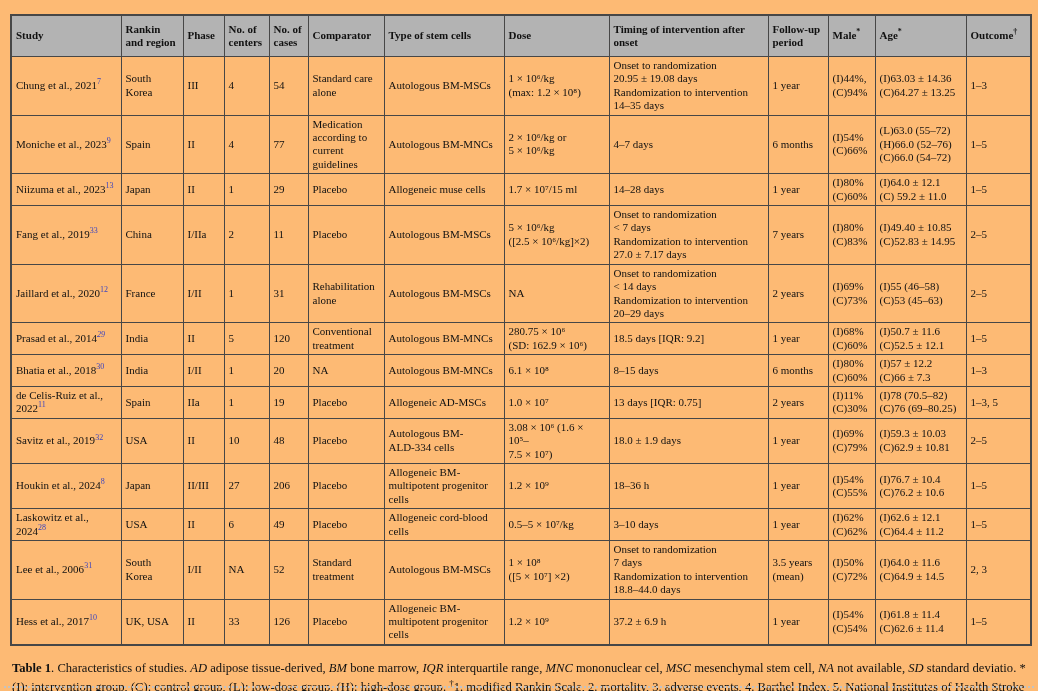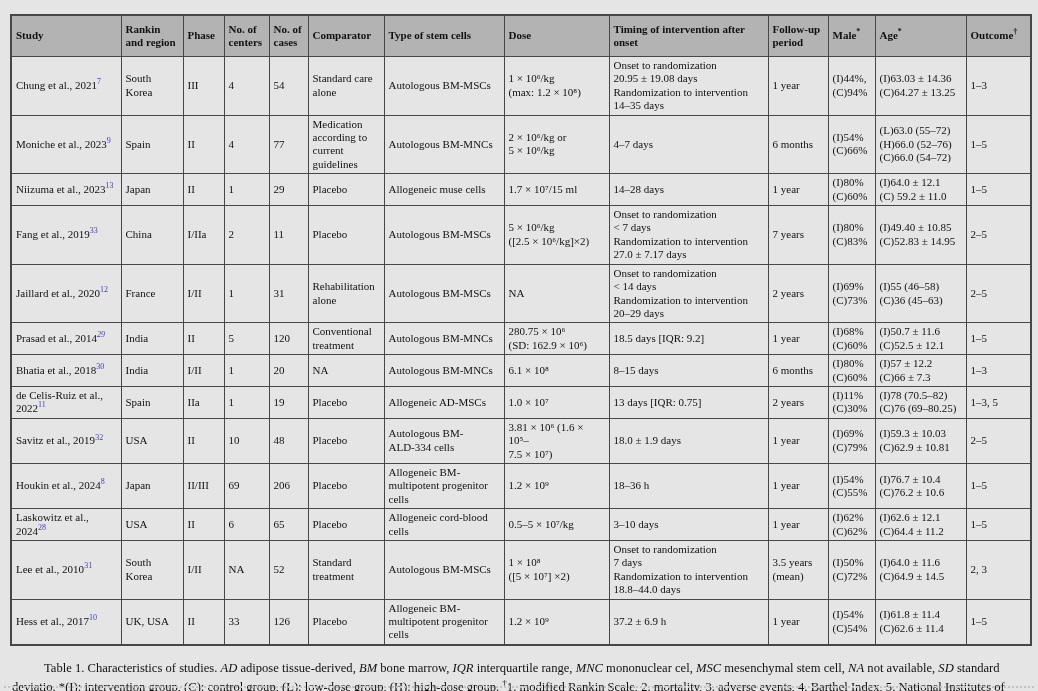--- a/index.html
+++ b/index.html
@@ -1,21 +1,21 @@
 <!DOCTYPE html>
 <html><head>
 <meta charset="utf-8">
 <style>
   html,body{margin:0;padding:0;background:#ffffff;}
   .page{
     position:relative;
     width:1038px;height:691px;
     box-sizing:border-box;
     padding:14px 10px 0 10px;
-    background:#e5e5e5;
+    background:#fdba74;
     font-family:"Liberation Serif", serif;
     color:#111;
     overflow:hidden;
   }
   table.studies{
     border-collapse:collapse;
     table-layout:fixed;
     width:1018px;
     font-size:11px;
     line-height:1.22;
@@ -41,21 +41,21 @@
     line-height:0;
     vertical-align:super;
   }
   sup.hdr{font-size:8px;line-height:0;}
   .caption{
     margin:13px 2px 0 2px;
     font-size:12.6px;
     line-height:1.5;
     text-align:left;
   }
-  .caption .seg-b{font-weight:normal;margin-left:32px;}
+  .caption .seg-b{font-weight:bold;}
   .caption .seg-i{font-style:italic;margin-top:41px;}
   .caption sup{font-size:9px;line-height:0;}
   .bottom-rule{
     position:absolute;
     left:4px;right:4px;bottom:3px;
     border-top:2px dotted #c2c2c2;
     height:0;
   }
 </style>
 </head>
@@ -184,21 +184,21 @@
           <td>Autologous BM-MSCs</td>
           <td>NA</td>
           <td>Onset to randomization
 &lt; 14 days
 Randomization to intervention
 20–29 days</td>
           <td>2 years</td>
           <td>(I)69%
 (C)73%</td>
           <td>(I)55 (46–58)
-(C)36 (45–63)</td>
+(C)53 (45–63)</td>
           <td>2–5</td>
         </tr>
         <tr>
           <td><span>Prasad et al., 2014</span><sup class="cite" style="color: rgb(58, 67, 192); font-style: italic;">29</sup></td>
           <td>India</td>
           <td>II</td>
           <td>5</td>
           <td>120</td>
           <td>Conventional treatment</td>
           <td>Autologous BM-MNCs</td>
@@ -248,69 +248,69 @@
         </tr>
         <tr>
           <td><span>Savitz et al., 2019</span><sup class="cite" style="color: rgb(58, 67, 192); margin-top: 16px;">32</sup></td>
           <td>USA</td>
           <td>II</td>
           <td>10</td>
           <td>48</td>
           <td>Placebo</td>
           <td>Autologous BM-
 ALD-334 cells</td>
-          <td>3.81 × 10⁶ (1.6 × 10⁵–
+          <td>3.08 × 10⁶ (1.6 × 10⁵–
 7.5 × 10⁷)</td>
           <td>18.0 ± 1.9 days</td>
           <td>1 year</td>
           <td>(I)69%
 (C)79%</td>
           <td>(I)59.3 ± 10.03
 (C)62.9 ± 10.81</td>
           <td>2–5</td>
         </tr>
         <tr>
           <td><span>Houkin et al., 2024</span><sup class="cite" style="color: rgb(58, 67, 192);">8</sup></td>
           <td>Japan</td>
           <td>II/III</td>
-          <td>69</td>
+          <td>27</td>
           <td>206</td>
           <td>Placebo</td>
           <td>Allogeneic BM-
 multipotent progenitor
 cells</td>
           <td>1.2 × 10⁹</td>
           <td>18–36 h</td>
           <td>1 year</td>
           <td>(I)54%
 (C)55%</td>
           <td>(I)76.7 ± 10.4
 (C)76.2 ± 10.6</td>
           <td>1–5</td>
         </tr>
         <tr>
           <td><span>Laskowitz et al., 2024</span><sup class="cite" style="color: rgb(58, 67, 192);">28</sup></td>
           <td>USA</td>
           <td>II</td>
           <td>6</td>
-          <td>65</td>
+          <td>49</td>
           <td>Placebo</td>
           <td>Allogeneic cord-blood
 cells</td>
           <td>0.5–5 × 10⁷/kg</td>
           <td>3–10 days</td>
           <td>1 year</td>
           <td>(I)62%
 (C)62%</td>
           <td>(I)62.6 ± 12.1
 (C)64.4 ± 11.2</td>
           <td>1–5</td>
         </tr>
         <tr>
-          <td><span>Lee et al., 2010</span><sup class="cite" style="color: rgb(58, 67, 192);">31</sup></td>
+          <td><span>Lee et al., 2006</span><sup class="cite" style="color: rgb(58, 67, 192);">31</sup></td>
           <td>South Korea</td>
           <td>I/II</td>
           <td>NA</td>
           <td>52</td>
           <td>Standard treatment</td>
           <td>Autologous BM-MSCs</td>
           <td>1 × 10⁸
 ([5 × 10⁷] ×2)</td>
           <td>Onset to randomization
 7 days

